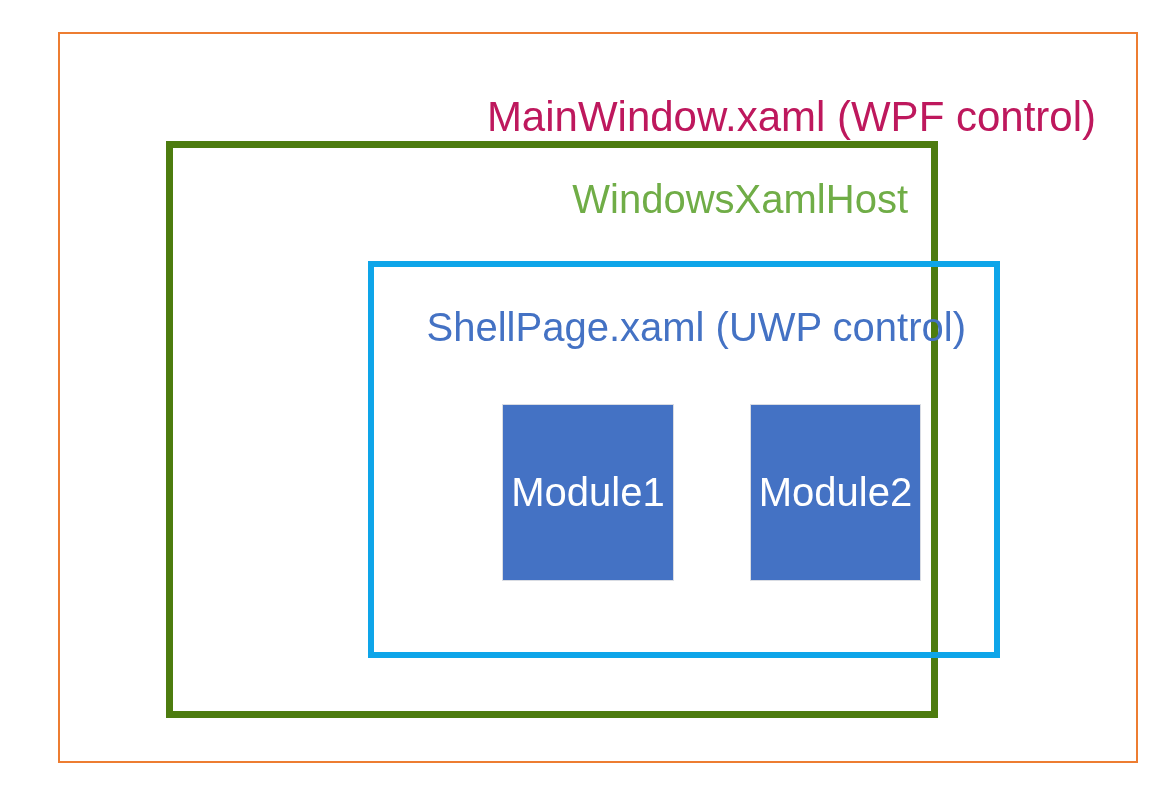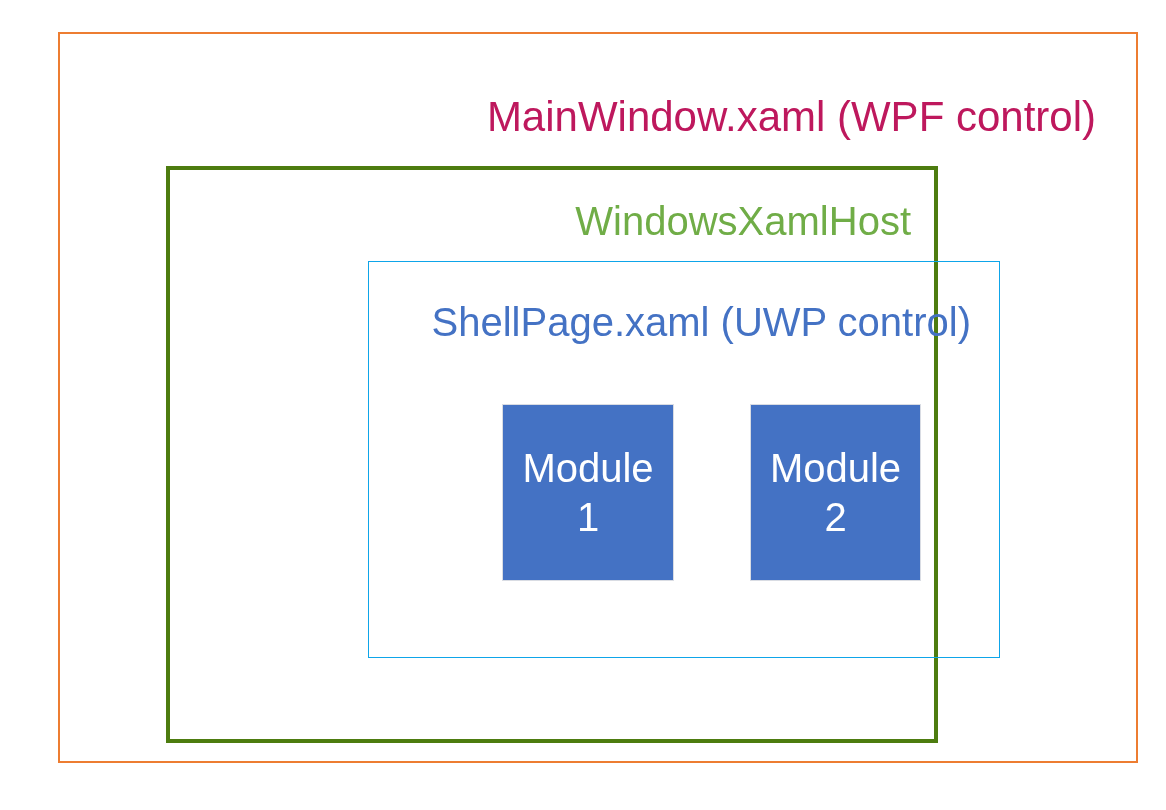--- a/index.html
+++ b/index.html
@@ -46,53 +46,51 @@
     font-size: 42px;
     color: #be185d;
   }
 
   
   #xamlhost-box {
     left: 166px;
     top: 141px;
     width: 772px;
     height: 577px;
-    border: 4px solid #4d7c0f;
-    margin-top: 25px;
+    border: 7px solid #4d7c0f;
   }
   #xamlhost-label {
     right: 23px;
     top: 31px;
     font-size: 40px;
     color: #70AD47;
   }
 
   
   #uwp-box {
     left: 368px;
     top: 261px;
     width: 632px;
     height: 397px;
-    border: 1px solid #0ea5e9;
+    border: 6px solid #0ea5e9;
   }
   #uwp-label {
     right: 28px;
     top: 40px;
     font-size: 40px;
     color: #4472C4;
   }
 
   
   .module-tile {
     position: absolute;
     box-sizing: border-box;
     background: #4472C4;
     border: 1px solid #D9DCE3;
     display: flex;
-    flex-direction: column;
     align-items: center;
     justify-content: center;
     color: #FFFFFF;
     font-size: 40px;
     line-height: 1.22;
   }
   #module-1 {
     left: 502px;
     top: 404px;
     width: 172px;

